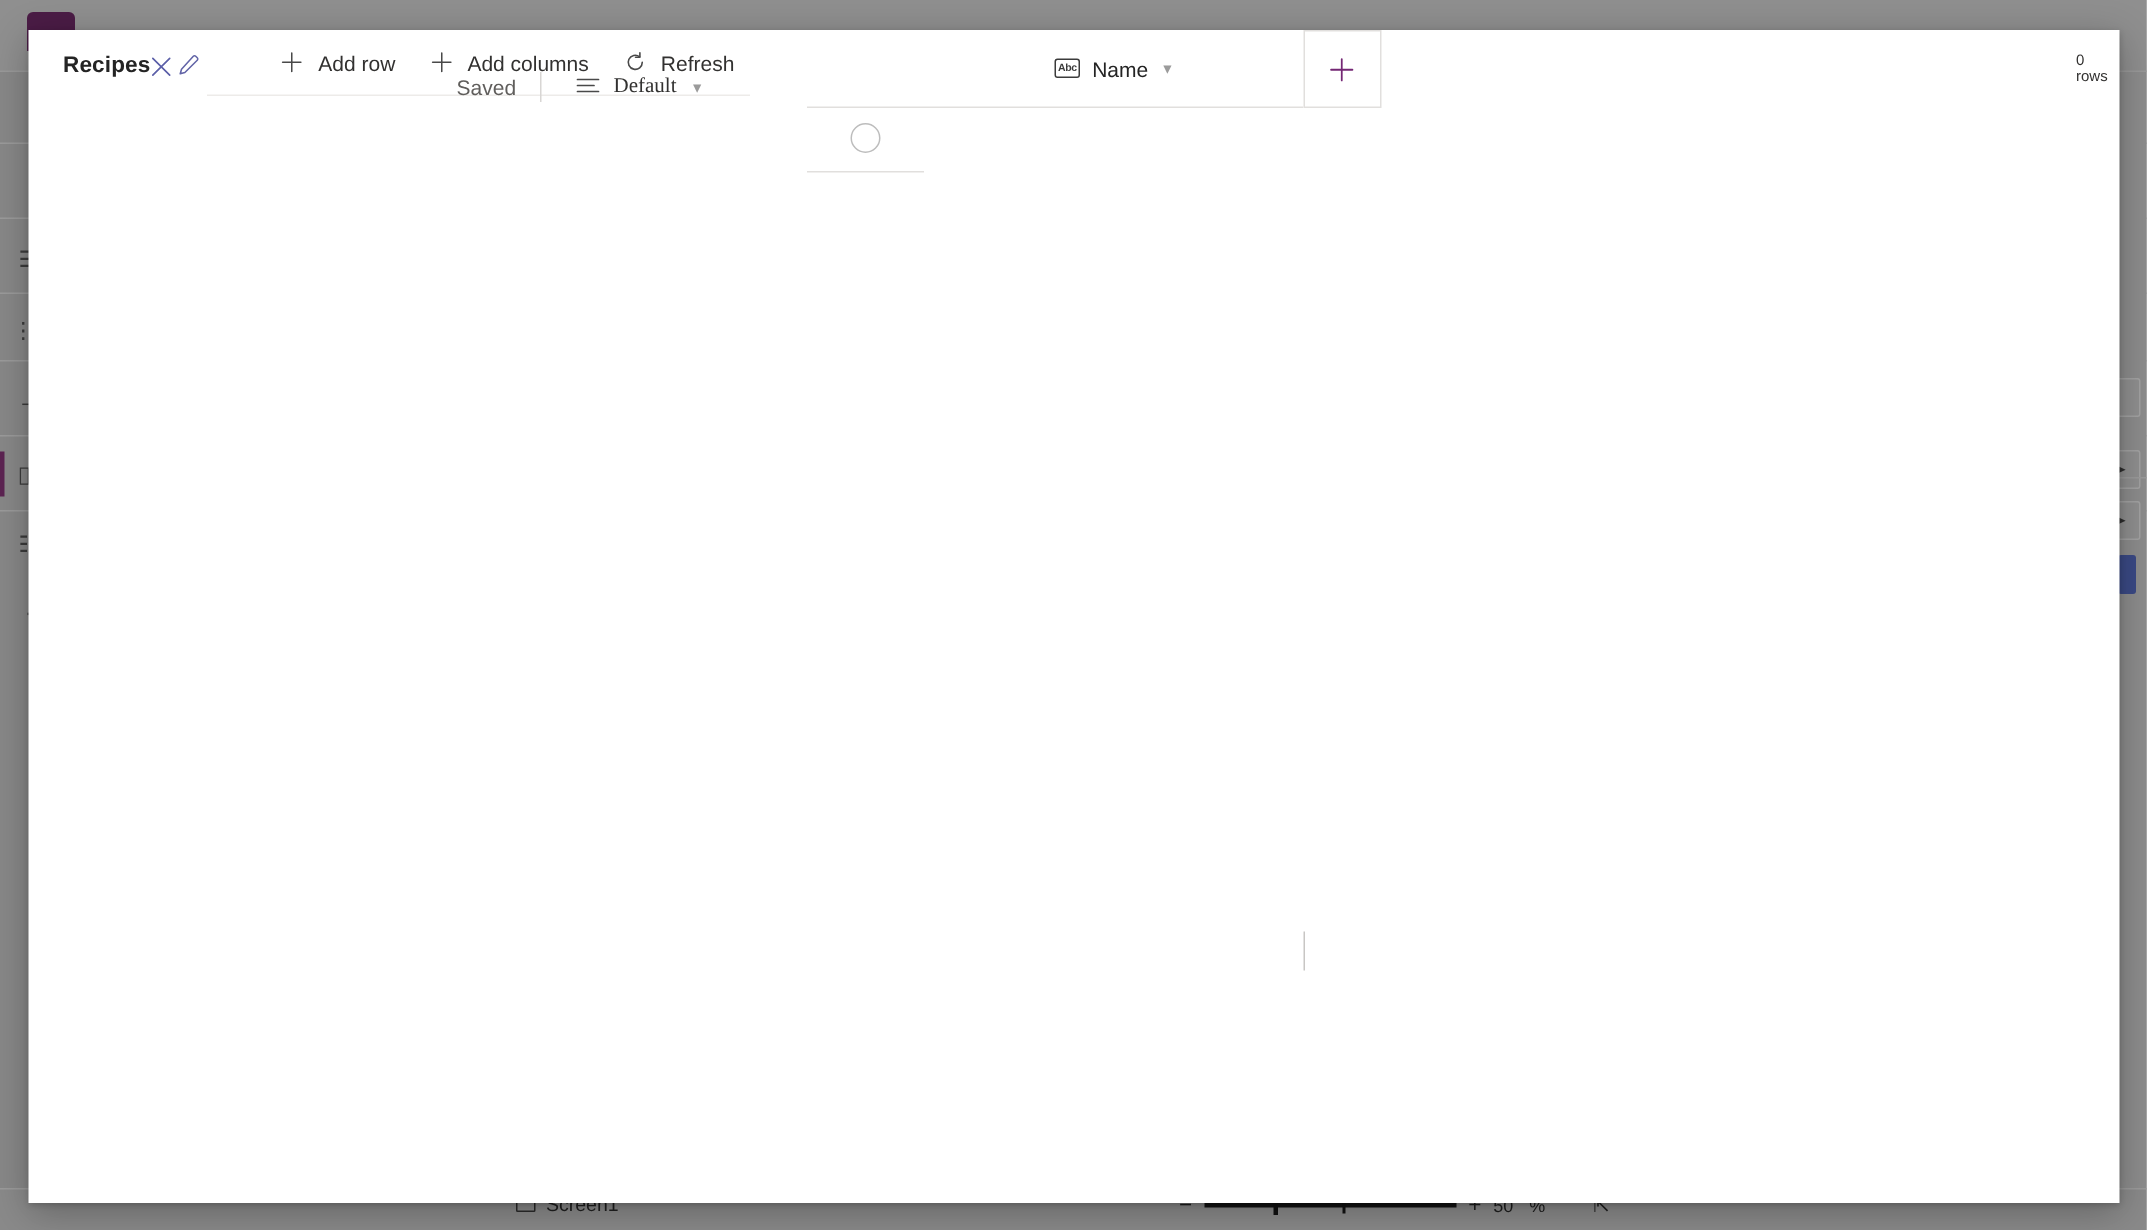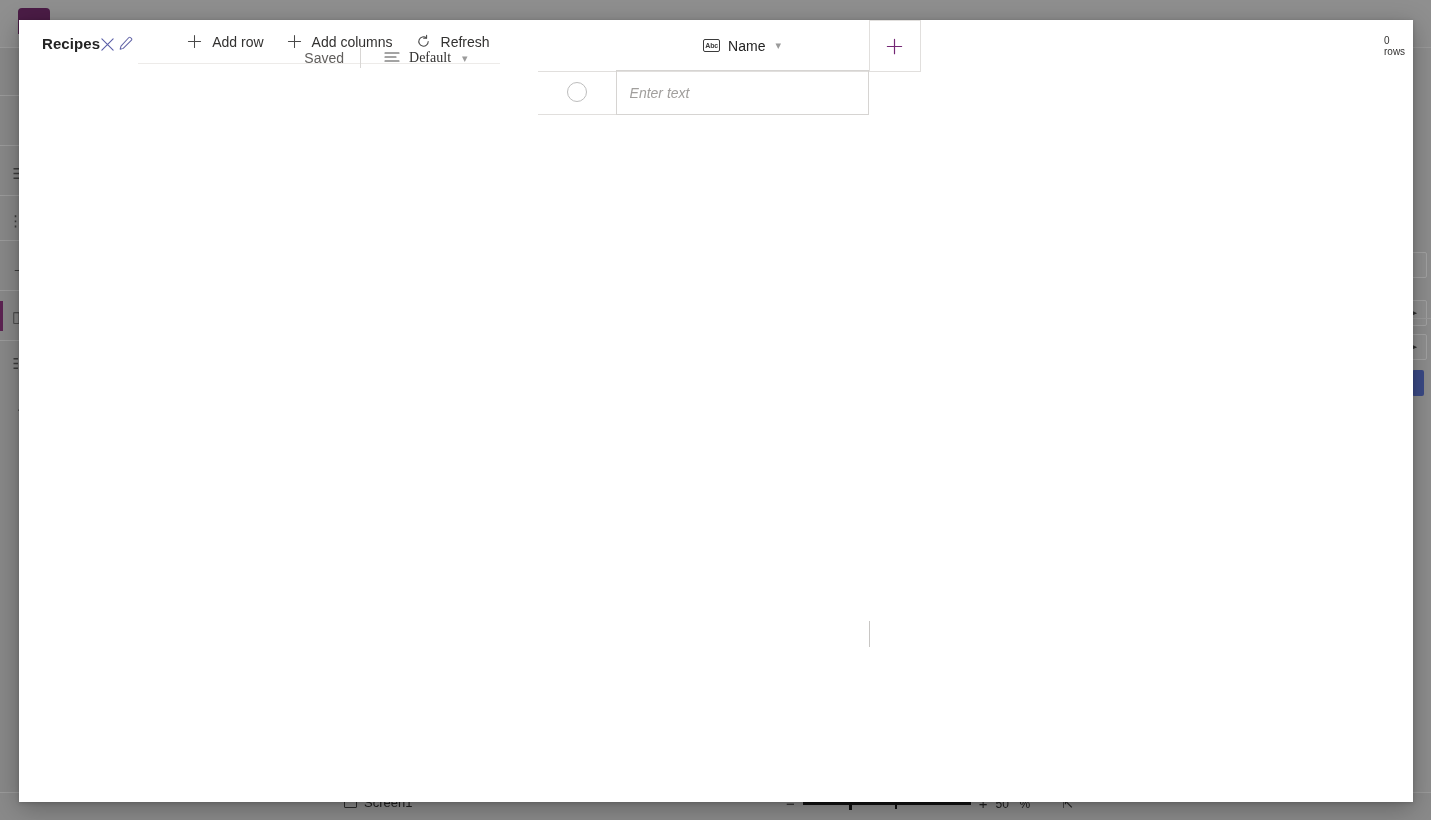--- a/index.html
+++ b/index.html
@@ -363,23 +363,20 @@
     <div class="addcol-btn" style="left:369px; top:0;">
       <svg width="19" height="19" viewBox="0 0 20 20">
         <path d="M10 2.5v15M2.5 10h15" stroke="#742774" stroke-width="1.25" stroke-linecap="round"></path>
       </svg>
     </div>
 
     <div class="grid-row" style="top:50px;">
       <div class="row-sel">
         <span class="row-radio"></span>
       </div>
-      <div class="row-cell">
-        <input class="row-input" type="text" placeholder="Enter text" style="">
-      </div>
     </div>
 
     <div class="col-guide" style="top:601px;"></div>
   </div>
 
   <div class="m-footer">
     <span class="rows-count">0 rows</span>
   </div>
 
 </div>

